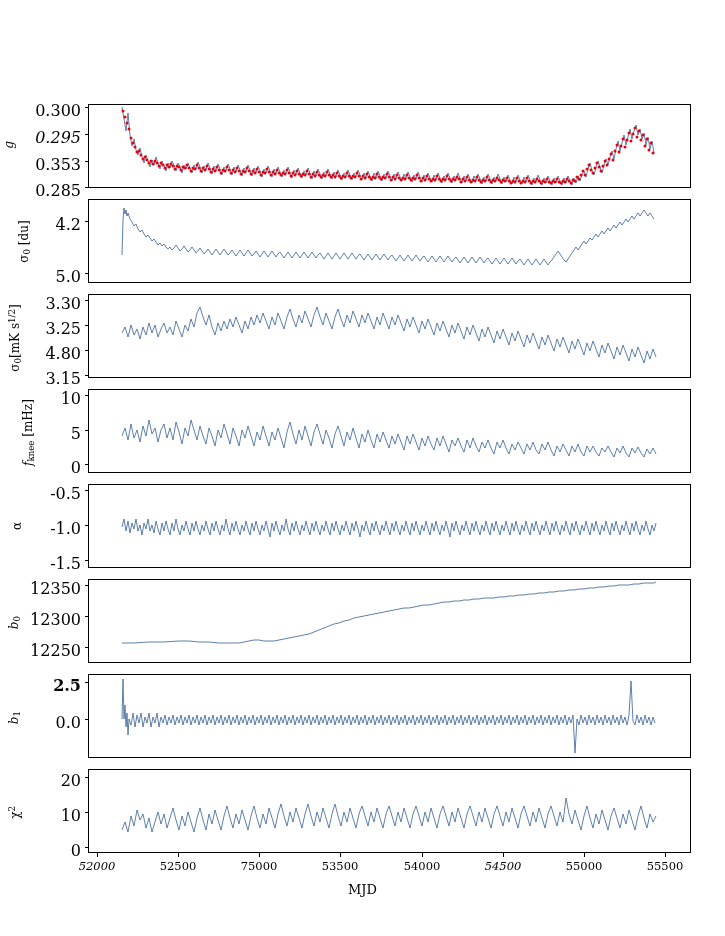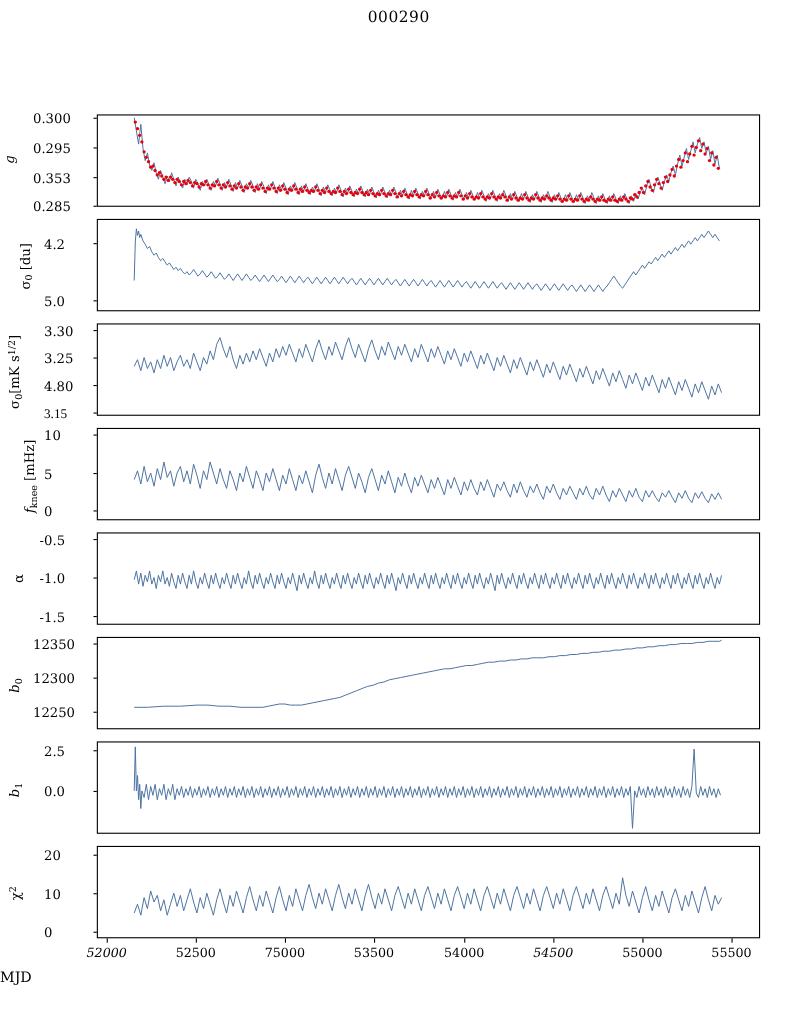--- a/index.html
+++ b/index.html
@@ -24,46 +24,46 @@
   }
   .panel svg{position:absolute;left:0;top:0;display:block;}
   .ylabel{
     position:absolute;
     font-size:12px;
     white-space:nowrap;
     transform-origin:50% 50%;
   }
   .ytick{
     position:absolute;
-    font-size:12px;
+    font-size:16px;
+    text-align:right;
     white-space:nowrap;
   }
   .xtick{
     position:absolute;
     font-size:11.5px;
     text-align:center;
     white-space:nowrap;
   }
   .xlabel{
     position:absolute;
     font-size:13px;
-    text-align:left;
+    text-align:center;
     width:100%;
   }
   .tickmark{position:absolute;background:#000;}
   sub{font-size:0.72em;vertical-align:-0.25em;}
   sup{font-size:0.72em;vertical-align:0.45em;}
   i{font-family:"DejaVu Serif", serif;}
 </style>
 </head>
 <body>
 
 <div id="figure">
 
-  <div id="title">000290</div>
 
   <div class="panel" id="p0" style="left:88px;top:104px;width:603px;height:84px;">
     <div class="frame">
       <svg width="601" height="82" viewBox="0 0 601 82" preserveAspectRatio="none">
         <polyline fill="none" stroke="#4c72a0" stroke-width="0.9" points="33,2 35,14 37,26 39,8 41,30 43,41 45,34 47,45 49,50 51,43 53,52 55,58 57,50 59,56 61,62 63,55 65,60 67,52 69,58 71,64 73,56 75,61 77,66 79,58 81,63 83,56 85,60 87,66 89,58 91,62 93,68 95,60 97,64 99,58 101,63 103,68 105,60 107,64 109,57 111,62 113,68 115,61 117,65 119,58 121,63 123,69 125,61 127,66 129,59 131,64 133,70 135,62 137,66 139,59 141,64 143,70 145,62 147,67 149,60 151,65 153,71 155,63 157,67 159,60 161,65 163,71 165,63 167,68 169,61 171,66 173,72 175,64 177,68 179,61 181,66 183,72 185,64 187,69 189,62 191,67 193,72 195,65 197,69 199,62 201,67 203,73 205,65 207,70 209,63 211,68 213,73 215,66 217,70 219,63 221,68 223,74 225,66 227,71 229,64 231,69 233,74 235,67 237,71 239,64 241,69 243,74 245,67 247,72 249,65 251,70 253,75 255,68 257,72 259,65 261,70 263,75 265,68 267,72 269,65 271,70 273,75 275,68 277,73 279,66 281,71 283,76 285,68 287,73 289,66 291,71 293,76 295,69 297,73 299,66 301,71 303,76 305,69 307,74 309,67 311,72 313,76 315,69 317,74 319,67 321,72 323,77 325,70 327,74 329,67 331,72 333,77 335,70 337,75 339,68 341,73 343,77 345,70 347,75 349,68 351,73 353,78 355,71 357,75 359,68 361,73 363,78 365,71 367,75 369,68 371,73 373,78 375,71 377,76 379,69 381,74 383,78 385,71 387,76 389,69 391,74 393,79 395,72 397,76 399,69 401,74 403,79 405,72 407,76 409,69 411,74 413,79 415,72 417,77 419,70 421,75 423,79 425,72 427,77 429,70 431,75 433,79 435,72 437,77 439,70 441,75 443,80 445,73 447,77 449,70 451,75 453,80 455,73 457,78 459,71 461,76 463,80 465,73 467,78 469,71 471,76 473,80 475,73 477,78 479,71 481,76 483,80 485,73 487,78 489,71 491,76 493,70 495,66 497,72 499,64 501,58 503,66 505,70 507,62 509,56 511,62 513,68 515,60 517,54 519,60 521,52 523,46 525,54 527,44 529,36 531,46 533,38 535,30 537,40 539,32 541,24 543,34 545,26 547,20 549,30 551,24 553,34 555,28 557,40 559,32 561,44 563,36 565,48"></polyline>
         <g fill="#e8000b">
           <circle cx="34" cy="6" r="1.5"></circle>
             <circle cx="36" cy="12" r="1.5"></circle>
             <circle cx="38" cy="18" r="1.5"></circle>
             <circle cx="40" cy="24" r="1.5"></circle>
@@ -331,21 +331,21 @@
             <circle cx="564" cy="48" r="1.5"></circle>
         </g>
       </svg>
     </div>
     <div class="tickmark" style="left:-3.5px;top:83px;width:3.5px;height:1px;"></div>
     <div class="tickmark" style="left:-3.5px;top:57px;width:3.5px;height:1px;"></div>
     <div class="tickmark" style="left:-3.5px;top:30px;width:3.5px;height:1px;"></div>
     <div class="tickmark" style="left:-3.5px;top:3px;width:3.5px;height:1px;"></div>
     <div class="ytick" style="left:-58px;top:77px;width:51px;">0.285</div>
     <div class="ytick" style="left:-58px;top:51px;width:51px;">0.353</div>
-    <div class="ytick" style="left:-58px;top:24px;width:51px;">0.295</div>
+    <div class="ytick" style="left:-58px;top:24px;width:51px;font-style:italic;">0.295</div>
     <div class="ytick" style="left:-58px;top:-3px;width:51px;">0.300</div>
   </div>
   <div class="ylabel" style="left:5px;top:138px;transform:rotate(-90deg);font-style:italic;">g</div>
 
   <div class="panel" id="p1" style="left:88px;top:199px;width:603px;height:84px;">
     <div class="frame">
       <svg width="601" height="82" viewBox="0 0 601 82" preserveAspectRatio="none">
         <polyline fill="none" stroke="#4c72a0" stroke-width="0.9" points="33,55 34,20 35,8 36,14 37,10 38,16 39,13 41,19 43,22 45,26 47,24 49,29 51,32 53,30 55,34 57,37 59,35 61,38 63,41 65,39 67,42 69,45 71,43 73,46 75,44 77,47 79,49 81,47 83,50 85,48 87,45 89,48 91,51 93,49 95,46 97,49 99,52 101,50 103,47 105,50 107,53 109,51 111,48 113,51 115,54 117,52 119,49 121,52 123,55 125,52 127,49 129,52 131,55 133,52 135,49 137,52 139,55 141,53 143,50 145,53 147,56 149,53 151,50 153,53 155,56 157,53 159,50 161,53 163,56 165,54 167,51 169,54 171,57 173,54 175,51 177,54 179,57 181,54 183,51 185,54 187,57 189,54 191,52 193,55 195,58 197,55 199,52 201,55 203,58 205,55 207,52 209,55 211,58 213,55 215,52 217,55 219,58 221,55 223,52 225,55 227,58 229,55 231,53 233,56 235,59 237,56 239,53 241,56 243,59 245,56 247,53 249,56 251,59 253,56 255,53 257,56 259,59 261,56 263,53 265,56 267,59 269,56 271,54 273,57 275,60 277,57 279,54 281,57 283,60 285,57 287,54 289,57 291,60 293,57 295,54 297,57 299,60 301,57 303,55 305,58 307,61 309,58 311,55 313,58 315,61 317,58 319,55 321,58 323,61 325,58 327,55 329,58 331,61 333,58 335,56 337,59 339,62 341,59 343,56 345,59 347,62 349,59 351,56 353,59 355,62 357,59 359,56 361,59 363,62 365,59 367,57 369,60 371,63 373,60 375,57 377,60 379,63 381,60 383,57 385,60 387,63 389,60 391,57 393,60 395,63 397,60 399,58 401,61 403,64 405,61 407,58 409,61 411,64 413,61 415,58 417,61 419,64 421,61 423,58 425,61 427,64 429,61 431,59 433,62 435,65 437,62 439,59 441,62 443,65 445,62 447,59 449,62 451,65 453,62 455,59 457,62 459,65 461,62 463,60 465,57 467,54 469,51 471,54 473,57 475,60 477,62 479,59 481,56 483,53 485,50 487,47 489,50 491,47 493,44 495,41 497,44 499,41 501,38 503,40 505,37 507,34 509,37 511,34 513,31 515,34 517,31 519,28 521,31 523,28 525,25 527,28 529,25 531,22 533,25 535,22 537,19 539,22 541,19 543,16 545,19 547,16 549,13 551,16 553,13 555,10 557,13 559,16 561,13 563,16 565,19"></polyline>
       </svg>
     </div>
@@ -359,21 +359,21 @@
   <div class="panel" id="p2" style="left:88px;top:294px;width:603px;height:84px;">
     <div class="frame">
       <svg width="601" height="82" viewBox="0 0 601 82" preserveAspectRatio="none">
         <polyline fill="none" stroke="#4c72a0" stroke-width="0.9" points="33,38 36,32 39,42 42,30 45,40 48,34 51,44 54,32 57,40 60,28 63,38 66,30 69,42 72,34 75,28 78,38 81,32 84,40 87,26 90,34 93,42 96,30 99,36 102,24 105,32 108,18 111,12 114,22 117,30 120,20 123,32 126,40 129,28 132,36 135,26 138,34 141,24 144,32 147,22 150,30 153,38 156,26 159,34 162,22 165,30 168,20 171,28 174,18 177,26 180,34 183,22 186,30 189,18 192,26 195,34 198,22 201,14 204,24 207,32 210,20 213,28 216,16 219,24 222,32 225,20 228,12 231,22 234,30 237,18 240,26 243,34 246,22 249,14 252,24 255,32 258,20 261,28 264,16 267,24 270,32 273,20 276,28 279,18 282,26 285,34 288,22 291,30 294,18 297,26 300,34 303,22 306,30 309,20 312,28 315,36 318,24 321,32 324,22 327,30 330,38 333,26 336,34 339,24 342,32 345,40 348,28 351,36 354,26 357,34 360,42 363,30 366,38 369,28 372,36 375,44 378,32 381,40 384,30 387,38 390,46 393,34 396,42 399,32 402,40 405,48 408,36 411,44 414,34 417,42 420,50 423,38 426,46 429,36 432,44 435,52 438,40 441,48 444,38 447,46 450,54 453,42 456,50 459,40 462,48 465,56 468,44 471,52 474,42 477,50 480,58 483,46 486,54 489,44 492,52 495,60 498,48 501,56 504,46 507,54 510,62 513,50 516,58 519,48 522,56 525,64 528,52 531,60 534,50 537,58 540,66 543,54 546,62 549,52 552,60 555,68 558,56 561,64 564,54 567,62"></polyline>
       </svg>
     </div>
     <div class="tickmark" style="left:-3.5px;top:81px;width:3.5px;height:1px;"></div>
     <div class="tickmark" style="left:-3.5px;top:56px;width:3.5px;height:1px;"></div>
     <div class="tickmark" style="left:-3.5px;top:31px;width:3.5px;height:1px;"></div>
     <div class="tickmark" style="left:-3.5px;top:6px;width:3.5px;height:1px;"></div>
-    <div class="ytick" style="left:-48px;top:75px;width:41px;font-family:Liberation Serif, serif;">3.15</div>
+    <div class="ytick" style="left:-48px;top:75px;width:41px;">3.15</div>
     <div class="ytick" style="left:-48px;top:50px;width:41px;">4.80</div>
     <div class="ytick" style="left:-48px;top:25px;width:41px;">3.25</div>
     <div class="ytick" style="left:-48px;top:0px;width:41px;">3.30</div>
   </div>
   <div class="ylabel" style="left:-19px;top:330px;transform:rotate(-90deg);">σ<sub>0</sub>[mK s<sup>1/2</sup>]</div>
 
   <div class="panel" id="p3" style="left:88px;top:389px;width:603px;height:84px;">
     <div class="frame">
       <svg width="601" height="82" viewBox="0 0 601 82" preserveAspectRatio="none">
         <polyline fill="none" stroke="#4c72a0" stroke-width="0.9" points="33,46 36,38 39,50 42,34 45,48 48,40 51,52 54,36 57,46 60,30 63,44 66,38 69,52 72,40 75,34 78,48 81,38 84,50 87,32 90,42 93,54 96,38 99,46 102,30 105,40 108,50 111,36 114,46 117,54 120,38 123,46 126,56 129,40 132,48 135,34 138,44 141,54 144,38 147,46 150,56 153,40 156,48 159,36 162,46 165,56 168,42 171,50 174,36 177,46 180,56 183,42 186,50 189,38 192,48 195,58 198,42 201,32 204,44 207,54 210,40 213,50 216,36 219,46 222,56 225,42 228,34 231,44 234,54 237,40 240,48 243,58 246,44 249,36 252,46 255,56 258,42 261,50 264,38 267,48 270,58 273,44 276,52 279,40 282,50 285,58 288,44 291,52 294,42 297,50 300,58 303,46 306,54 309,44 312,52 315,60 318,46 321,54 324,44 327,52 330,60 333,48 336,56 339,46 342,54 345,60 348,48 351,56 354,46 357,54 360,62 363,50 366,56 369,48 372,56 375,62 378,50 381,58 384,48 387,56 390,62 393,52 396,58 399,50 402,58 405,64 408,52 411,58 414,50 417,58 420,64 423,54 426,60 429,52 432,58 435,64 438,54 441,60 444,52 447,60 450,64 453,54 456,60 459,52 462,60 465,66 468,56 471,62 474,54 477,60 480,66 483,56 486,62 489,54 492,62 495,66 498,56 501,62 504,56 507,62 510,66 513,58 516,62 519,56 522,62 525,67 528,58 531,63 534,56 537,63 540,67 543,58 546,63 549,57 552,63 555,67 558,59 561,64 564,58 567,64"></polyline>
@@ -420,21 +420,21 @@
 
   <div class="panel" id="p6" style="left:88px;top:674px;width:603px;height:84px;">
     <div class="frame">
       <svg width="601" height="82" viewBox="0 0 601 82" preserveAspectRatio="none">
         <polyline fill="none" stroke="#4c72a0" stroke-width="0.9" points="33,44 34,4 35,44 36,30 37,52 38,38 39,60 40,44 42,50 44,38 46,52 48,40 50,48 52,38 54,52 56,42 58,48 60,38 62,52 64,42 66,48 68,38 70,52 72,42 74,48 76,40 78,50 80,42 82,48 84,40 86,50 88,42 90,48 92,40 94,50 96,42 98,48 100,40 102,50 104,42 106,48 108,40 110,50 112,42 114,48 116,40 118,50 120,42 122,48 124,40 126,50 128,42 130,48 132,40 134,50 136,42 138,48 140,40 142,50 144,42 146,48 148,40 150,50 152,42 154,48 156,40 158,50 160,42 162,48 164,40 166,50 168,42 170,48 172,40 174,50 176,42 178,48 180,40 182,50 184,42 186,48 188,40 190,50 192,42 194,48 196,40 198,50 200,42 202,48 204,40 206,50 208,42 210,48 212,40 214,50 216,42 218,48 220,40 222,50 224,42 226,48 228,40 230,50 232,42 234,48 236,40 238,50 240,42 242,48 244,40 246,50 248,42 250,48 252,40 254,50 256,42 258,48 260,40 262,50 264,42 266,48 268,40 270,50 272,42 274,48 276,40 278,50 280,42 282,48 284,40 286,50 288,42 290,48 292,40 294,50 296,42 298,48 300,40 302,50 304,42 306,48 308,40 310,50 312,42 314,48 316,40 318,50 320,42 322,48 324,40 326,50 328,42 330,48 332,40 334,50 336,42 338,48 340,40 342,50 344,42 346,48 348,40 350,50 352,42 354,48 356,40 358,50 360,42 362,48 364,40 366,50 368,42 370,48 372,40 374,50 376,42 378,48 380,40 382,50 384,42 386,48 388,40 390,50 392,42 394,48 396,40 398,50 400,42 402,48 404,40 406,50 408,42 410,48 412,40 414,50 416,42 418,48 420,40 422,50 424,42 426,48 428,40 430,50 432,42 434,48 436,40 438,50 440,42 442,48 444,40 446,50 448,42 450,48 452,40 454,50 456,42 458,48 460,40 462,50 464,42 466,48 468,40 470,50 472,42 474,48 476,40 478,50 480,42 482,48 484,40 486,78 488,44 490,50 492,40 494,48 496,42 498,50 500,40 502,48 504,42 506,50 508,40 510,48 512,42 514,50 516,40 518,48 520,42 522,50 524,40 526,48 528,42 530,50 532,40 534,48 536,42 538,50 540,40 542,6 544,46 546,50 548,40 550,48 552,42 554,50 556,40 558,48 560,42 562,50 564,42 566,48"></polyline>
       </svg>
     </div>
     <div class="tickmark" style="left:-3.5px;top:45px;width:3.5px;height:1px;"></div>
     <div class="tickmark" style="left:-3.5px;top:8px;width:3.5px;height:1px;"></div>
     <div class="ytick" style="left:-48px;top:39px;width:41px;">0.0</div>
-    <div class="ytick" style="left:-48px;top:2px;width:41px;">2.5</div>
+    <div class="ytick" style="left:-48px;top:2px;width:41px;font-weight:bold;">2.5</div>
   </div>
   <div class="ylabel" style="left:8px;top:710px;transform:rotate(-90deg);"><i>b</i><sub>1</sub></div>
 
   <div class="panel" id="p7" style="left:88px;top:769px;width:603px;height:84px;">
     <div class="frame">
       <svg width="601" height="82" viewBox="0 0 601 82" preserveAspectRatio="none">
         <polyline fill="none" stroke="#4c72a0" stroke-width="0.9" points="33,60 36,52 39,62 42,46 45,56 48,40 51,50 54,44 57,58 60,48 63,62 66,52 69,42 72,54 75,44 78,58 81,48 84,38 87,50 90,60 93,46 96,56 99,42 102,52 105,62 108,48 111,38 114,50 117,60 120,44 123,54 126,40 129,50 132,60 135,46 138,36 141,48 144,58 147,44 150,54 153,40 156,50 159,60 162,46 165,36 168,48 171,58 174,44 177,54 180,38 183,48 186,58 189,44 192,34 195,46 198,56 201,42 204,52 207,38 210,48 213,58 216,44 219,34 222,46 225,56 228,42 231,52 234,38 237,48 240,58 243,44 246,34 249,46 252,56 255,42 258,52 261,38 264,48 267,58 270,44 273,36 276,46 279,56 282,42 285,52 288,38 291,48 294,58 297,44 300,36 303,46 306,56 309,42 312,52 315,38 318,48 321,58 324,44 327,36 330,46 333,56 336,42 339,52 342,38 345,48 348,58 351,44 354,36 357,46 360,56 363,42 366,52 369,38 372,48 375,58 378,44 381,36 384,46 387,56 390,42 393,52 396,38 399,48 402,58 405,44 408,36 411,46 414,56 417,42 420,52 423,38 426,48 429,58 432,44 435,36 438,46 441,56 444,42 447,52 450,38 453,48 456,58 459,44 462,36 465,46 468,56 471,42 474,52 477,28 480,44 483,54 486,40 489,50 492,60 495,46 498,36 501,48 504,58 507,44 510,54 513,40 516,50 519,60 522,46 525,38 528,48 531,58 534,44 537,54 540,40 543,50 546,60 549,46 552,36 555,48 558,58 561,44 564,52 567,46"></polyline>
       </svg>
     </div>
     <div class="tickmark" style="left:-3.5px;top:78px;width:3.5px;height:1px;"></div>

